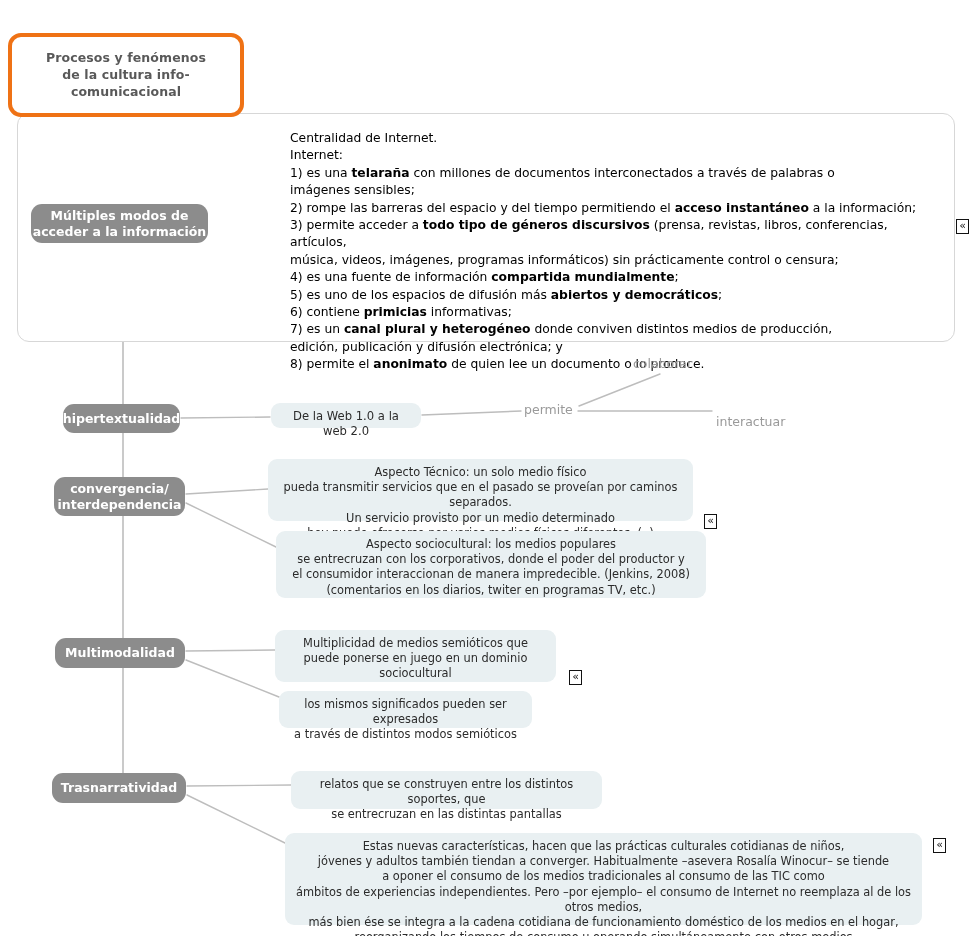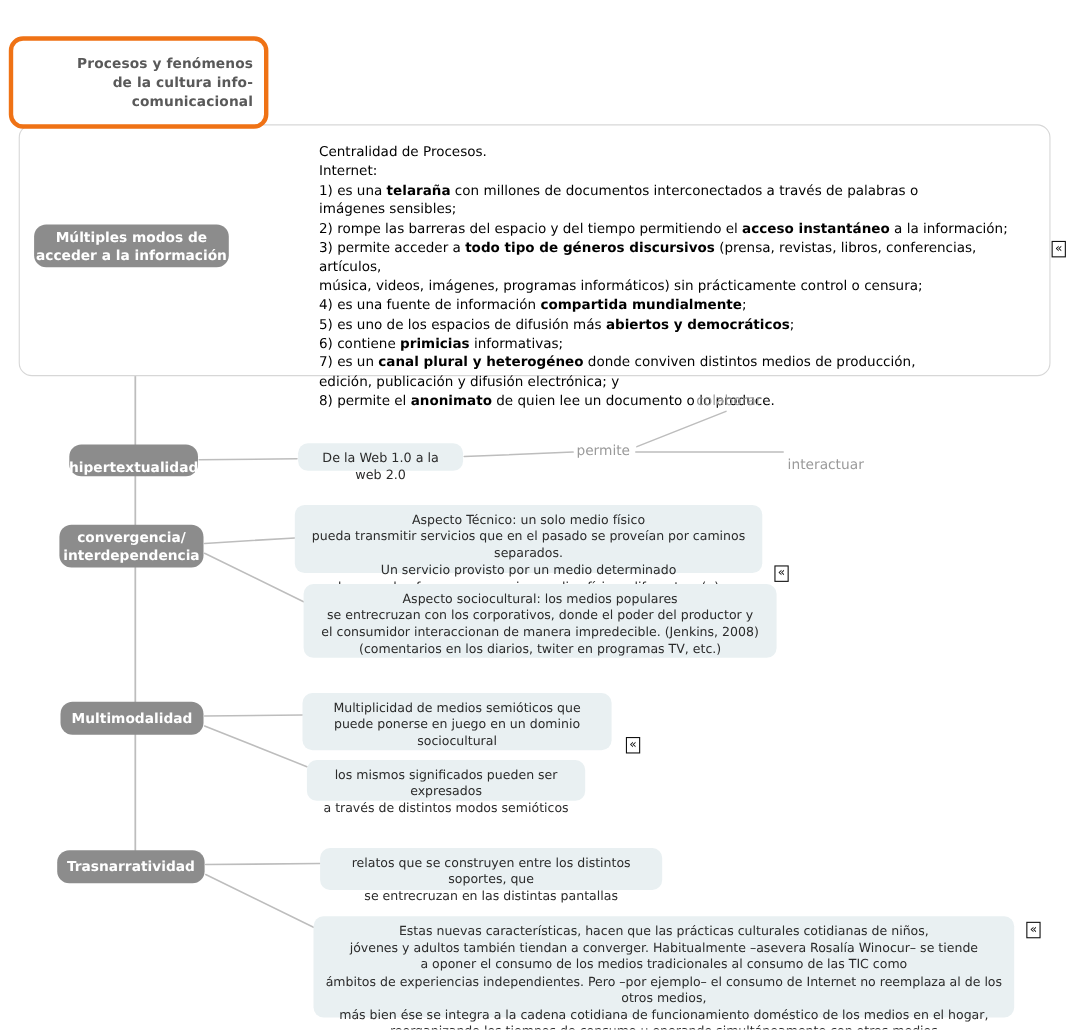--- a/index.html
+++ b/index.html
@@ -35,21 +35,21 @@
   .root-node {
     position: absolute;
     left: 8px;
     top: 33px;
     width: 236px;
     box-sizing: border-box;
     padding: 12px 10px 13px 10px;
     background: #ffffff;
     border: 4px solid #ef7215;
     border-radius: 13px;
-    text-align: right;
+    text-align: center;
     color: #595959;
     font-size: 12.5px;
     font-weight: bold;
     line-height: 17px;
     letter-spacing: 0.1px;
     z-index: 5;
   }
 
   
   .container-box {
@@ -82,21 +82,20 @@
   }
 
   #pill-multiples {
     left: 31px;  top: 204px;  width: 177px; height: 39px;
     font-size: 12.5px;
     border-radius: 11px;
   }
   #pill-hipertextualidad {
     left: 63px;  top: 404px;  width: 117px; height: 29px;
     font-size: 12.5px;
-    align-items: flex-end;
   }
   #pill-convergencia {
     left: 54px;  top: 477px;  width: 131px; height: 39px;
     font-size: 12.5px;
   }
   #pill-multimodalidad {
     left: 55px;  top: 638px;  width: 130px; height: 30px;
     font-size: 12.5px;
   }
   #pill-trasnarratividad {
@@ -255,21 +254,21 @@
 
   <div class="pill" id="pill-multimodalidad">
     <div>Multimodalidad</div>
   </div>
 
   <div class="pill" id="pill-trasnarratividad">
     <div>Trasnarratividad</div>
   </div>
 
   <div class="free-text">
-    <div>Centralidad de Procesos.</div>
+    <div>Centralidad de Internet.</div>
     <div>Internet:</div>
     <div>
       <span>1) es una </span><b>telaraña</b><span> con millones de documentos interconectados a través de palabras o</span>
     </div>
     <div>imágenes sensibles;</div>
     <div>
       <span>2) rompe las barreras del espacio y del tiempo permitiendo el </span><b>acceso instantáneo</b><span> a la información;</span>
     </div>
     <div>
       <span>3) permite acceder a </span><b>todo tipo de géneros discursivos</b><span> (prensa, revistas, libros, conferencias, artículos,</span>

